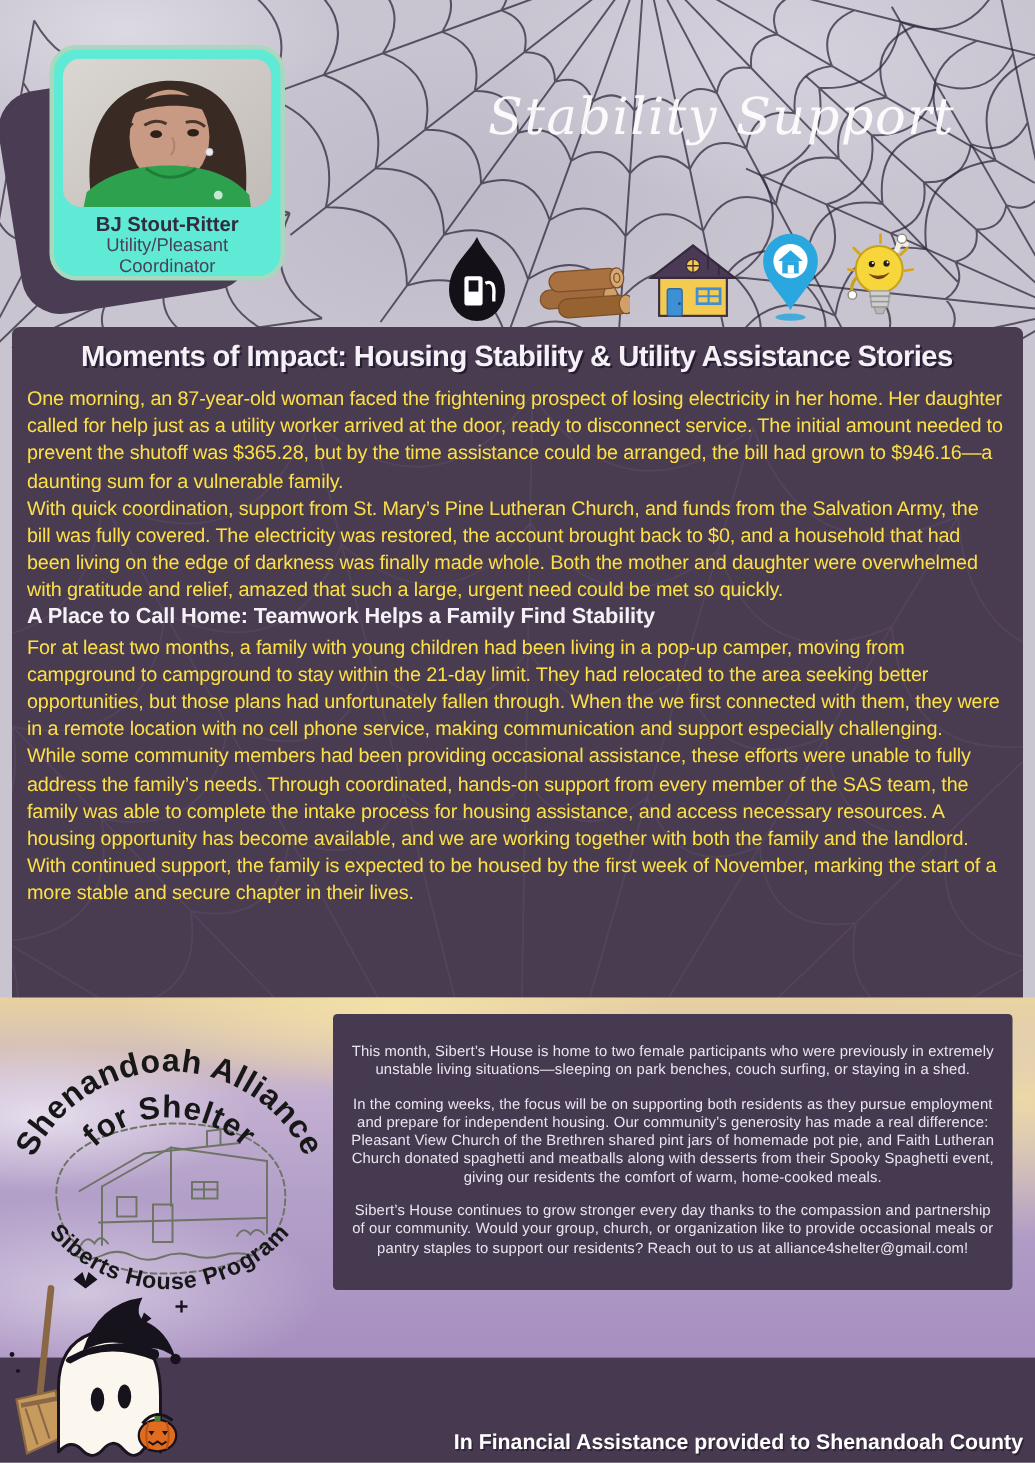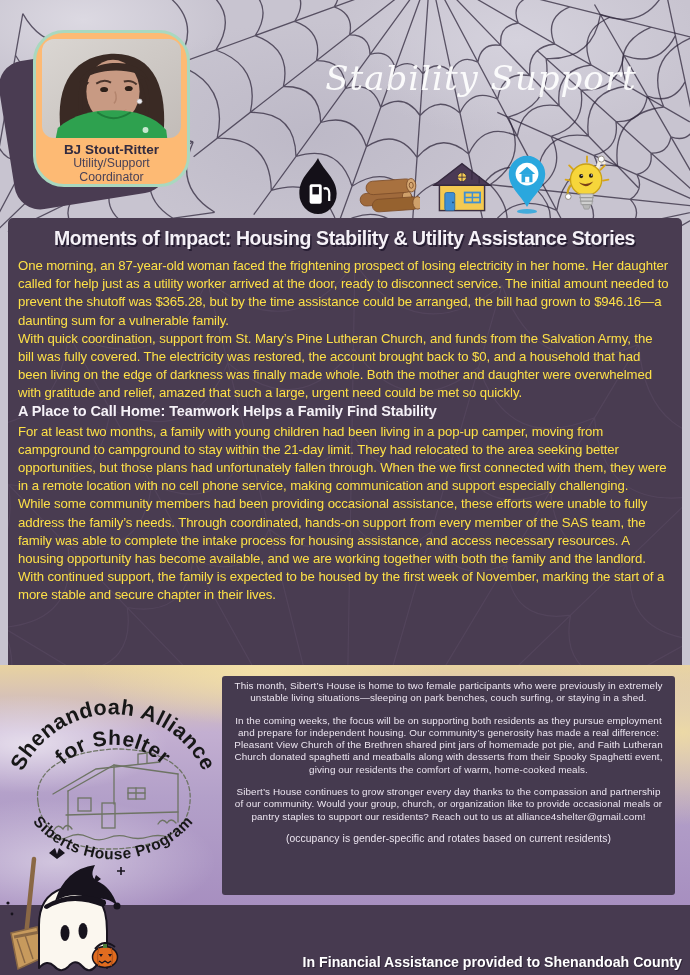--- a/index.html
+++ b/index.html
@@ -11,21 +11,21 @@
     background:
       radial-gradient(ellipse 200px 100px at 12% 3%, #dcd9e2, rgba(220,217,226,0) 70%),
       radial-gradient(ellipse 260px 140px at 75% 6%, #d5d2dd, rgba(213,210,221,0) 70%),
       radial-gradient(ellipse 300px 160px at 45% 20%, #bdb9c7, rgba(189,185,199,0) 70%),
       #c8c4d0; }
   .hero-web{ position:absolute; left:0; top:0; width:690px; height:232px; }
   .web-line{ fill:none; stroke:#2b2238; stroke-width:1.3; opacity:.72; }
   .web-faint{ fill:none; stroke:#6b5a77; stroke-width:1.2; opacity:.28; }
 
   .photo-tilt{ position:absolute; left:6px; top:52px; width:154px; height:150px; background:#4a3c52; border-radius:26px; transform:rotate(-9deg); }
-  .photo-card{ position:absolute; left:33px; top:30px; width:157px; height:157px; background:#fdba74; border:3px solid #a9d8bf; border-radius:31px; padding:6px 6px 20px; }
+  .photo-card{ position:absolute; left:33px; top:30px; width:157px; height:157px; background:#5eead4; border:3px solid #a9d8bf; border-radius:18px; padding:6px 6px 20px; }
   .photo-frame{ width:100%; height:99px; border-radius:12px; overflow:hidden; }
   .photo-name{ font-size:13.5px; font-weight:bold; color:#332b3f; text-align:center; margin-top:4px; }
   .photo-role{ font-size:12.3px; color:#4a4258; text-align:center; line-height:1.12; }
 
   .script-title{ position:absolute; left:285px; top:14px; width:392px; text-align:center;
     font-family:"DejaVu Serif", serif; font-style:italic; font-weight:400;
     font-size:34px; color:#ffffff; opacity:.93; letter-spacing:1px;margin-top:44px; }
   .hero-intro{ position:absolute; left:278px; top:90px; width:392px; text-align:center;
     font-size:18.5px; line-height:1.27; color:#ffffff; text-shadow:0 1px 2px rgba(40,30,55,.18); }
   .icon-row{ position:absolute; left:290px; top:154px; width:322px; height:62px; display:flex; justify-content:space-between; align-items:flex-end; }
@@ -49,22 +49,22 @@
       radial-gradient(ellipse 260px 80px at 38% 2%, #f3e0a8 0%, rgba(243,224,168,0) 70%),
       radial-gradient(ellipse 250px 130px at 99% 28%, #ecd9a6 0%, rgba(236,217,166,0) 72%),
       radial-gradient(ellipse 200px 70px at 4% 33%, rgba(255,255,255,.6), rgba(255,255,255,0) 70%),
       radial-gradient(ellipse 230px 90px at 8% 82%, rgba(255,255,255,.45), rgba(255,255,255,0) 70%),
       linear-gradient(180deg, #e8d2a0 0%, #c3afd1 28%, #b3a0c9 55%, #a78fc0 100%); }
 
   .logo-wrap{ position:absolute; left:8px; top:672px; width:210px; height:212px; }
   .logo-arc-text{ font-family:"Liberation Sans", sans-serif; font-weight:700; fill:#171717; }
   .logo-sketch{ fill:none; stroke:#6e7464; stroke-width:1.3; stroke-linecap:round; }
 
-  .shelter-box{ position:absolute; left:222px; top:676px; width:453px; height:219px;
-    background:#453a4f; border-radius:3px; padding:4px 12px; text-align:center; color:#ece5f0; }
+  .shelter-box{ position:absolute; left:222px; top:676px; width:453px; height:184px;
+    background:#453a4f; border-radius:3px; padding:20px 12px; text-align:center; color:#ece5f0; }
   .shelter-par{ font-size:9.9px; line-height:1.24; margin-bottom:10px; letter-spacing:.1px; }
   .shelter-par.note{ margin-top:3px; font-size:10.3px; }
 
   
   .banner{ position:absolute; left:0; top:905px; width:690px; height:70px; background:#473a50; }
   .ghost-wrap{ position:absolute; left:0px; top:843px; width:156px; height:132px; z-index:5; }
   .amount{ position:absolute; left:72px; top:916px; width:212px; text-align:center; z-index:6;
     font-family:"DejaVu Serif", serif; font-weight:bold; font-size:32px; letter-spacing:1px; color:#ffffff;
     text-shadow:2.5px 2.5px 0 #241b31, -1px -1px 0 rgba(36,27,49,.35); }
   .fin-text{ position:absolute; right:8px; top:909px; width:410px; text-align:right; z-index:6; }
@@ -104,21 +104,21 @@
         <ellipse cx="88" cy="50" rx="4" ry="2.6" fill="#2e2019"></ellipse>
         <path d="M74,53 q3,8 -1,12" stroke="#b3846d" stroke-width="1.5" fill="none"></path>
         <path d="M58,73 q14,10 28,-2 q-13,7 -28,2 Z" fill="#b56b58"></path>
         <circle cx="99" cy="63" r="2.5" fill="#eceaf0" stroke="#bbb" stroke-width=".6"></circle>
         <path d="M14,100 L16,90 C32,76 52,72 72,72 C94,72 114,78 126,92 L127,100 Z" fill="#2ea14f"></path>
         <path d="M56,74 Q72,86 90,74" stroke="#1f7d3a" stroke-width="2" fill="none"></path>
         <circle cx="105" cy="92" r="3" fill="#d7efdd" opacity=".9"></circle>
       </svg>
     </div>
     <div class="photo-name">BJ Stout-Ritter</div>
-    <div class="photo-role">Utility/Support</div>
+    <div class="photo-role">Utility/Pleasant</div>
     <div class="photo-role">Coordinator</div>
   </div>
 
   <div class="script-title">Stability Support</div>
 
   <div class="icon-row">
     <span>
       <svg viewBox="0 0 60 64" width="56" height="60">
         <path d="M30,2 C24,14 10,22 10,40 a20,22 0 0 0 40,0 C50,24 36,16 30,2 Z" fill="#141018"></path>
         <rect x="21" y="30" width="13" height="21" rx="2" fill="#ffffff"></rect>
@@ -231,21 +231,20 @@
       <text class="logo-arc-text" font-size="15.5" font-weight="400" letter-spacing="0.5">
         <textPath href="#arcB" startOffset="50%" text-anchor="middle">Siberts House Program</textPath>
       </text>
     </svg>
   </div>
 
   <div class="shelter-box">
     <p class="shelter-par">This month, Sibert’s House is home to two female participants who were previously in extremely unstable living situations—sleeping on park benches, couch surfing, or staying in a shed.</p>
     <p class="shelter-par">In the coming weeks, the focus will be on supporting both residents as they pursue employment and prepare for independent housing. Our community’s generosity has made a real difference: Pleasant View Church of the Brethren shared pint jars of homemade pot pie, and Faith Lutheran Church donated spaghetti and meatballs along with desserts from their Spooky Spaghetti event, giving our residents the comfort of warm, home-cooked meals.</p>
     <p class="shelter-par">Sibert’s House continues to grow stronger every day thanks to the compassion and partnership of our community. Would your group, church, or organization like to provide occasional meals or pantry staples to support our residents? Reach out to us at alliance4shelter@gmail.com!</p>
-    <p class="shelter-par note">(occupancy is gender-specific and rotates based on current residents)</p>
   </div>
 
   <div class="banner"></div>
 
   <div class="ghost-wrap">
     <svg viewBox="0 0 150 132" width="156" height="132">
       <polygon points="46,10 52,5 54,11 56,5 62,10 54,16" fill="#17131d"></polygon>
       <polygon points="84,36 89,32 91,37 93,32 98,36 91,41" fill="#17131d"></polygon>
       <path d="M118,24 v8 M114,28 h8" stroke="#17131d" stroke-width="1.6"></path>
       <circle cx="5" cy="60" r="1.6" fill="#17131d"></circle>

